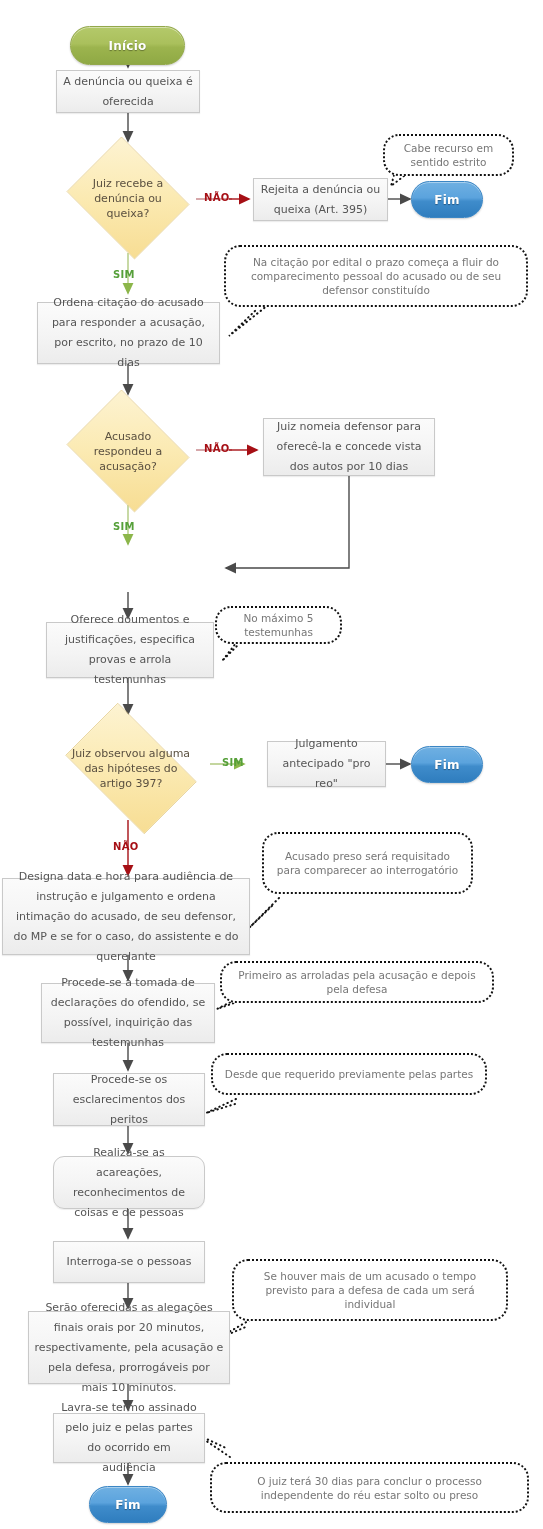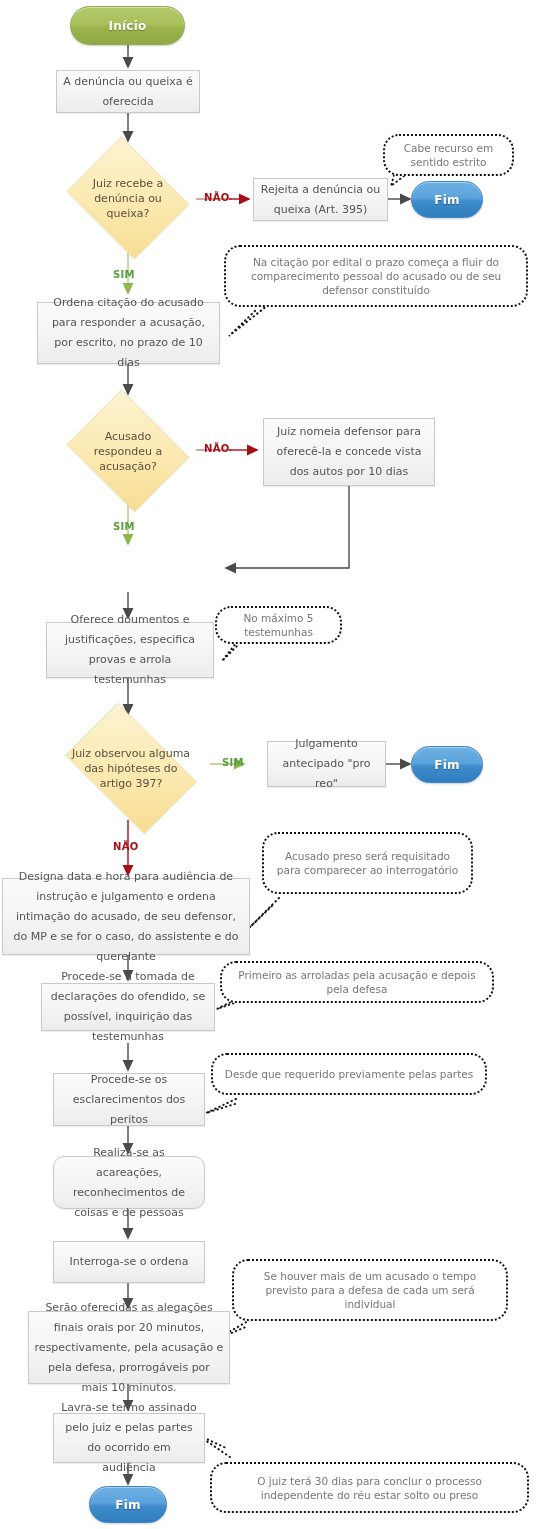--- a/index.html
+++ b/index.html
@@ -37,20 +37,21 @@
     color: #ffffff;
     font-weight: bold;
     font-size: 12px;
     letter-spacing: .2px;
     text-shadow: 0 1px 1px rgba(0,0,0,.35);
   }
   .pill-start {
     background: linear-gradient(to bottom, #b4c96a 0%, #aac05c 45%, #9cb44e 55%, #8fa944 100%);
     border: 1px solid #93a84b;
     box-shadow: inset 0 1px 0 rgba(255,255,255,.45), 0 1px 2px rgba(0,0,0,.20);
+    margin-top: 20px;
   }
   .pill-end {
     background: linear-gradient(to bottom, #6fb0e2 0%, #5ba3dd 45%, #3f8ccb 55%, #2f7dbe 100%);
     border: 1px solid #3b86c4;
     box-shadow: inset 0 1px 0 rgba(255,255,255,.40), 0 1px 2px rgba(0,0,0,.20);
   }
   
   .proc {
     background: linear-gradient(to bottom, #fbfbfb 0%, #f4f4f4 55%, #ececec 100%);
     border: 1px solid #c9c9c9;
@@ -207,21 +208,21 @@
 
   <div class="node proc" style="left:37px; top:302px; width:183px; height:62px;">
     <span>Ordena citação do acusado para responder a acusação, por escrito, no prazo de 10 dias</span>
   </div>
 
   <div class="node dec" style="left:60px; top:396px; width:136px; height:110px;">
     <span class="dec-shape"></span>
     <span class="dec-label">Acusado respondeu a acusação?</span>
   </div>
 
-  <div class="node proc" style="left:263px; top:418px; width:172px; height:68px;">
+  <div class="node proc" style="left:263px; top:418px; width:172px; height:58px;">
     <span>Juiz nomeia defensor para oferecê-la e concede vista dos autos por 10 dias</span>
   </div>
 
 
   <div class="node proc" style="left:46px; top:622px; width:168px; height:56px;">
     <span>Oferece doumentos e justificações, especifica provas e arrola testemunhas</span>
   </div>
 
   <div class="node dec" style="left:52px; top:716px; width:158px; height:105px;">
     <span class="dec-shape"></span>
@@ -233,34 +234,34 @@
   </div>
 
   <div class="node pill pill-end" style="left:411px; top:746px; width:72px; height:37px;">
     <span>Fim</span>
   </div>
 
   <div class="node proc" style="left:2px; top:878px; width:248px; height:77px;">
     <span>Designa data e hora para audiência de instrução e julgamento e ordena intimação do acusado, de seu defensor, do MP e se for o caso, do assistente e do querelante</span>
   </div>
 
-  <div class="node proc" style="left:41px; top:983px; width:174px; height:48px;">
+  <div class="node proc" style="left:41px; top:983px; width:174px; height:60px;">
     <span>Procede-se a tomada de declarações do ofendido, se possível, inquirição das testemunhas</span>
   </div>
 
   <div class="node proc" style="left:53px; top:1073px; width:152px; height:53px;">
     <span>Procede-se os esclarecimentos dos peritos</span>
   </div>
 
   <div class="node proc" style="left:53px; top:1156px; width:152px; height:53px;border-radius:11px;">
     <span>Realiza-se as acareações, reconhecimentos de coisas e de pessoas</span>
   </div>
 
   <div class="node proc" style="left:53px; top:1241px; width:152px; height:42px;">
-    <span>Interroga-se o ordena</span>
+    <span>Interroga-se o pessoas</span>
   </div>
 
   <div class="node proc" style="left:28px; top:1311px; width:202px; height:73px;">
     <span>Serão oferecidas as alegações finais orais por 20 minutos, respectivamente, pela acusação e pela defesa, prorrogáveis por mais 10 minutos.</span>
   </div>
 
   <div class="node proc" style="left:53px; top:1413px; width:152px; height:50px;">
     <span>Lavra-se termo assinado pelo juiz e pelas partes do ocorrido em audiência</span>
   </div>
 

